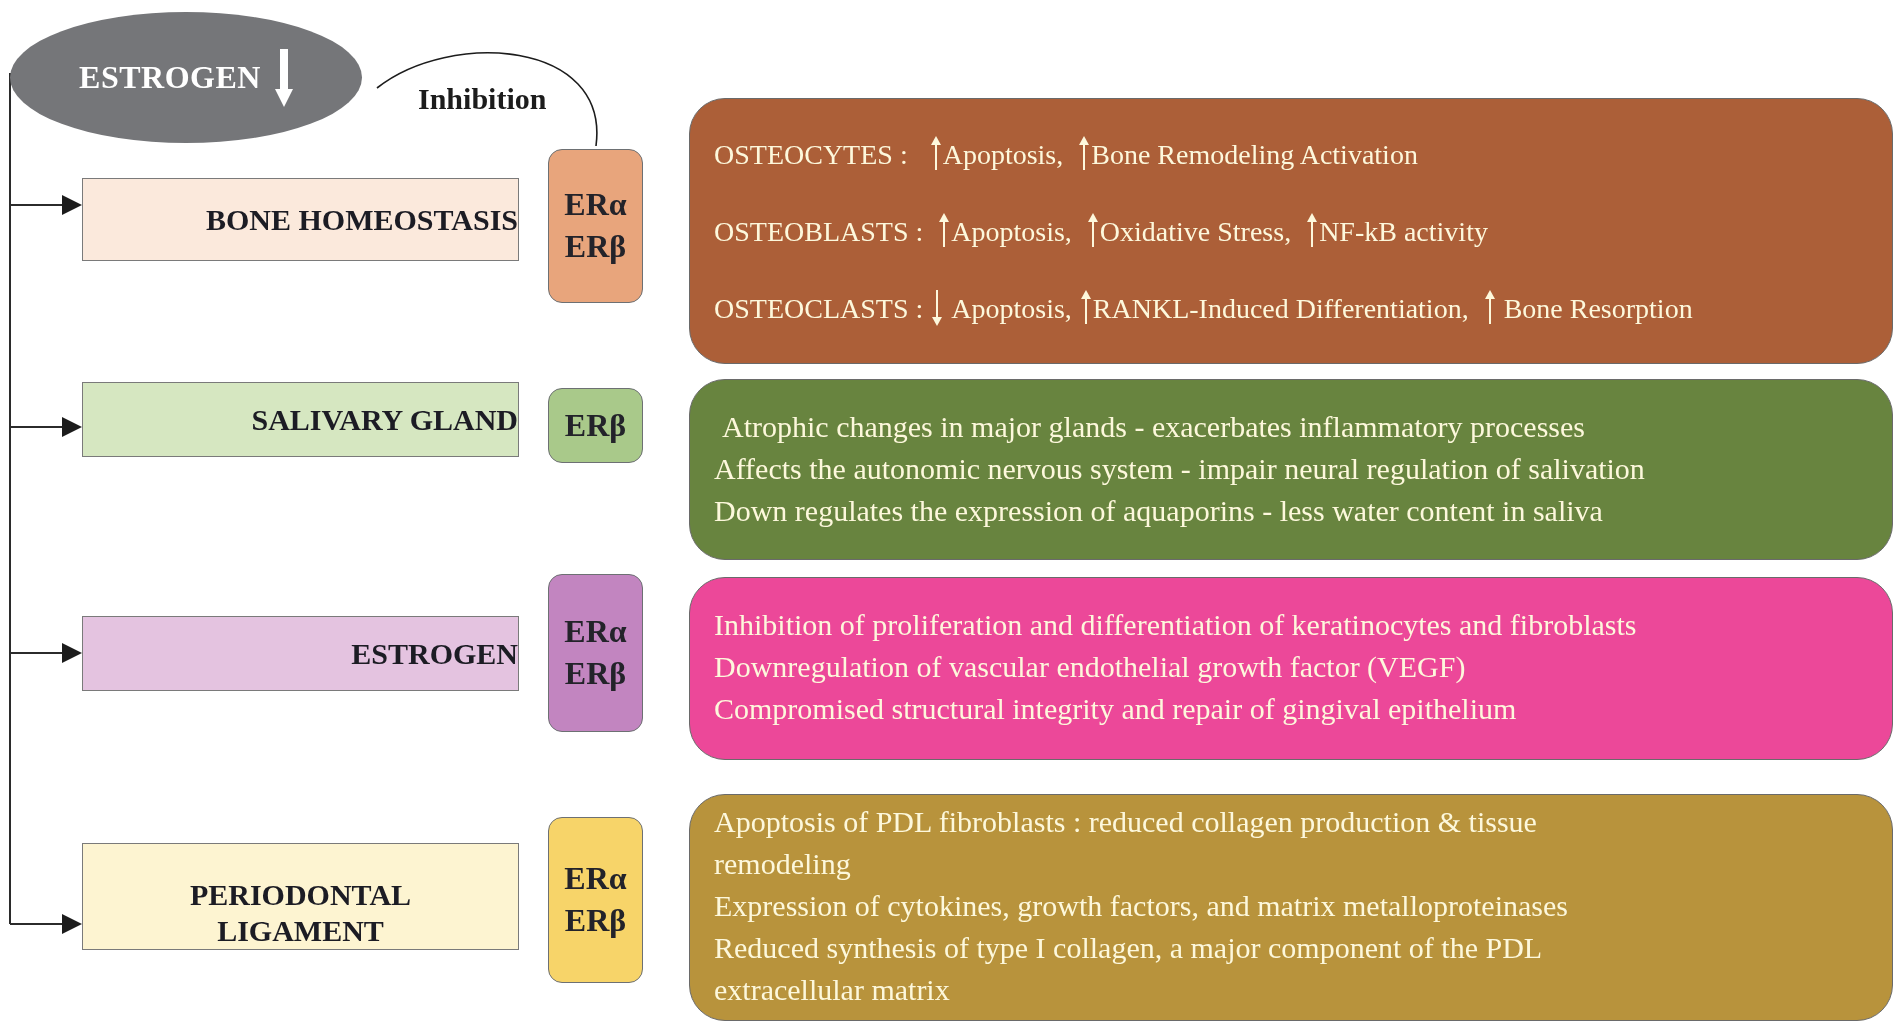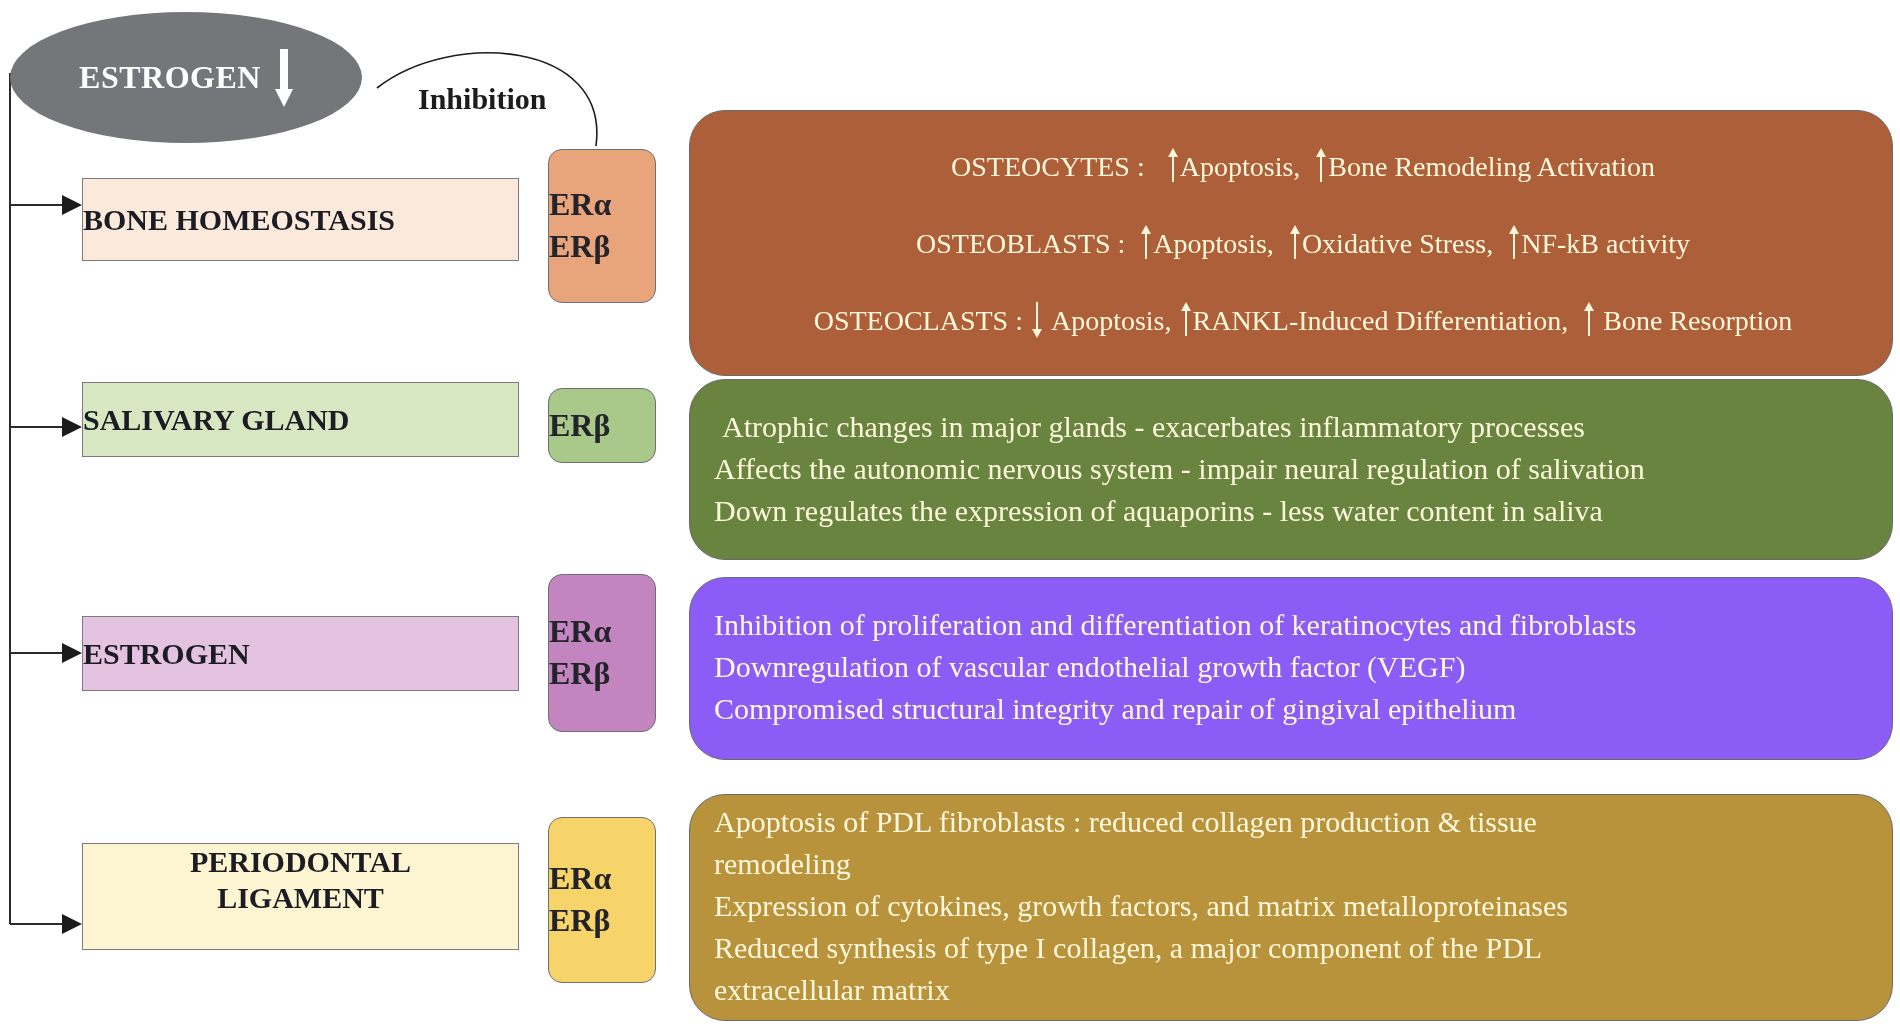--- a/index.html
+++ b/index.html
@@ -1,22 +1,22 @@
 <!DOCTYPE html>
 <html><head>
 <meta charset="utf-8">
 <style>
   html,body{margin:0;padding:0;background:#ffffff;}
   body{width:1900px;height:1031px;position:relative;overflow:hidden;font-family:"Liberation Serif","DejaVu Serif",serif;}
   .abs{position:absolute;box-sizing:border-box;}
   .ellipse{left:10px;top:12px;width:352px;height:131px;border-radius:50%;background:#757679;display:flex;align-items:center;justify-content:center;color:#fff;font-weight:bold;font-size:32px;letter-spacing:0.5px;}
   .ellipse .arrow{display:inline-block;margin-left:14px;position:relative;width:18px;height:58px;}
   .recept-label{left:418px;top:82px;font-size:30px;font-weight:bold;color:#1c1c1c;}
-  .organ{left:82px;width:437px;border:1.5px solid #7a7a7a;display:flex;align-items:center;justify-content:flex-start;text-align:center;font-weight:bold;font-size:30px;color:#1c1c24;line-height:1.2;}
-  .rec{left:548px;width:108px;border:1.5px solid #6d7073;border-radius:14px;display:flex;flex-direction:column;justify-content:center;font-weight:bold;font-size:32px;color:#23232a;line-height:1.3;}
+  .organ{left:82px;width:437px;border:1.5px solid #7a7a7a;display:flex;align-items:center;justify-content:flex-end;text-align:center;font-weight:bold;font-size:30px;color:#1c1c24;line-height:1.2;}
+  .rec{left:548px;width:95px;border:1.5px solid #6d7073;border-radius:14px;display:flex;flex-direction:column;align-items:center;justify-content:center;font-weight:bold;font-size:32px;color:#23232a;line-height:1.3;}
   .panel{left:689px;width:1204px;border:1.5px solid #6a6a6a;border-radius:36px;color:#fdf8dc;font-size:30px;line-height:1.4;padding-left:24px;}
   .panel .line{white-space:nowrap;}
   .bone-panel .line{font-size:28px;margin:0;}
   .up,.down{display:inline-block;position:relative;width:10px;height:32px;vertical-align:-4px;margin:0 2px;}
   .up::before,.down::before{content:"";position:absolute;left:4px;width:2px;height:28px;background:#fdf8dc;}
   .up::before{top:6px;} .down::before{top:0;}
   .up::after{content:"";position:absolute;left:0;top:0;border-left:5px solid transparent;border-right:5px solid transparent;border-bottom:9px solid #fdf8dc;}
   .down::after{content:"";position:absolute;left:0;bottom:-4px;border-left:5px solid transparent;border-right:5px solid transparent;border-top:9px solid #fdf8dc;}
 </style>
 </head>
@@ -47,21 +47,21 @@
 </div>
 <div class="abs recept-label">Inhibition</div>
 
 <div class="abs organ" style="top:178px;height:83px;background:#fbe9dc;">
   <span>BONE HOMEOSTASIS</span>
 </div>
 <div class="abs rec" style="top:149px;height:154px;background:#e8a57c;">
   <span>ERα</span>
   <span>ERβ</span>
 </div>
-<div class="abs panel bone-panel" style="top:110px;height:266px;background:#ac5f38;padding-top:36px;text-align:center;">
+<div class="abs panel bone-panel" style="top:98px;height:266px;background:#ac5f38;padding-top:36px;">
   <div class="line" style="height:77px;">
     <span>OSTEOCYTES :</span>&nbsp;&nbsp;
     <span class="up"></span><span>Apoptosis,</span>&nbsp;
     <span class="up"></span><span>Bone Remodeling Activation</span>
   </div>
   <div class="line" style="height:77px;">
     <span>OSTEOBLASTS :</span>&nbsp;
     <span class="up"></span><span>Apoptosis,</span>&nbsp;
     <span class="up"></span><span>Oxidative Stress,</span>&nbsp;
     <span class="up"></span><span>NF-kB activity</span>
@@ -86,21 +86,21 @@
   <div class="line">Down regulates the expression of aquaporins - less water content in saliva</div>
 </div>
 
 <div class="abs organ" style="top:616px;height:75px;background:#e4c3e0;">
   <span>ESTROGEN</span>
 </div>
 <div class="abs rec" style="top:574px;height:158px;background:#c285c0;">
   <span>ERα</span>
   <span>ERβ</span>
 </div>
-<div class="abs panel" style="top:577px;height:183px;background:#8b5cf6;padding-top:26px;">
+<div class="abs panel" style="top:577px;height:183px;background:#ec4899;padding-top:26px;">
   <div class="line">Inhibition of proliferation and differentiation of keratinocytes and fibroblasts</div>
   <div class="line">Downregulation of vascular endothelial growth factor (VEGF)</div>
   <div class="line">Compromised structural integrity and repair of gingival epithelium</div>
 </div>
 
 <div class="abs organ" style="top:843px;height:107px;background:#fdf4d1;flex-direction:column;">
   <span>PERIODONTAL</span>
   <span>LIGAMENT</span>
 </div>
 <div class="abs rec" style="top:817px;height:166px;background:#f7d469;">

